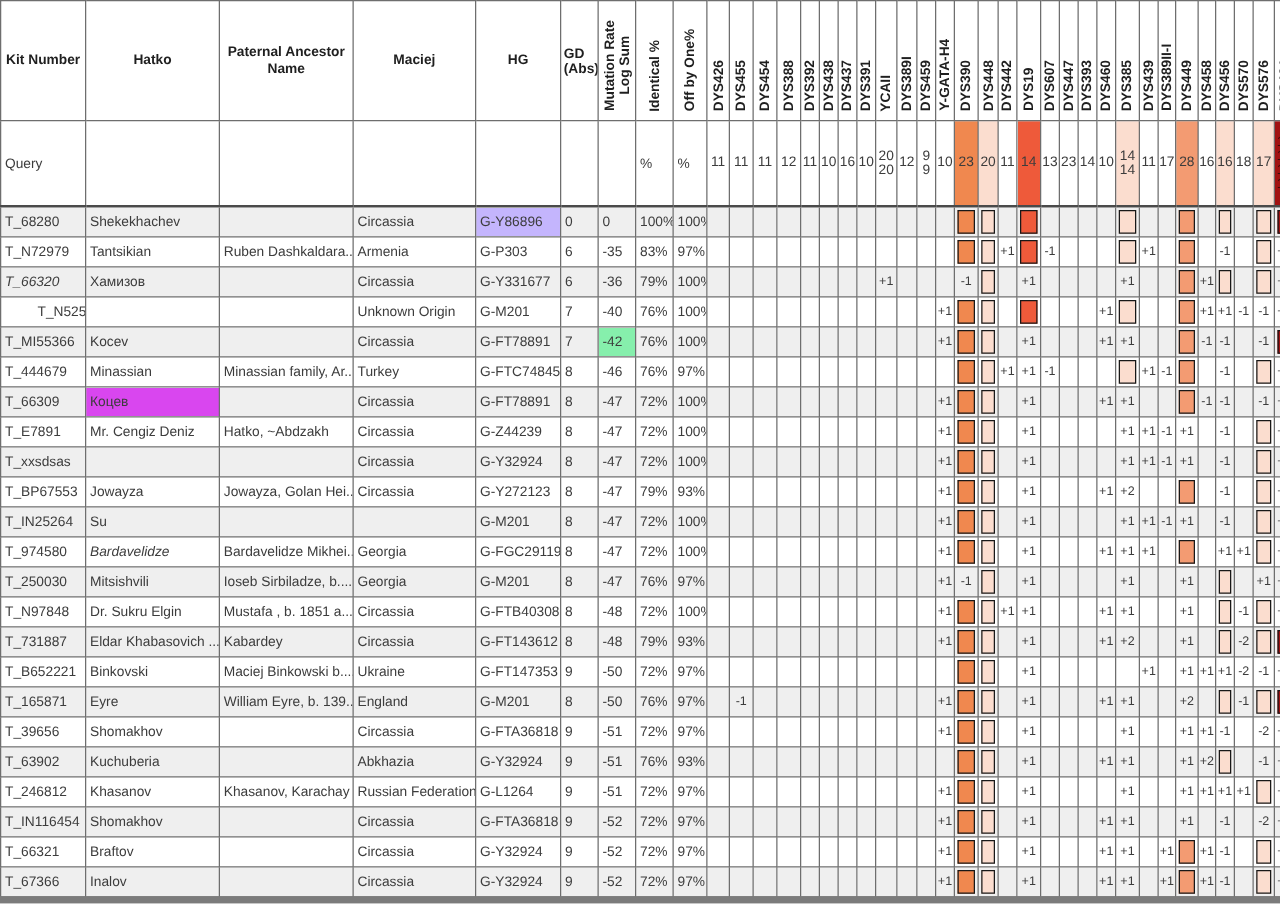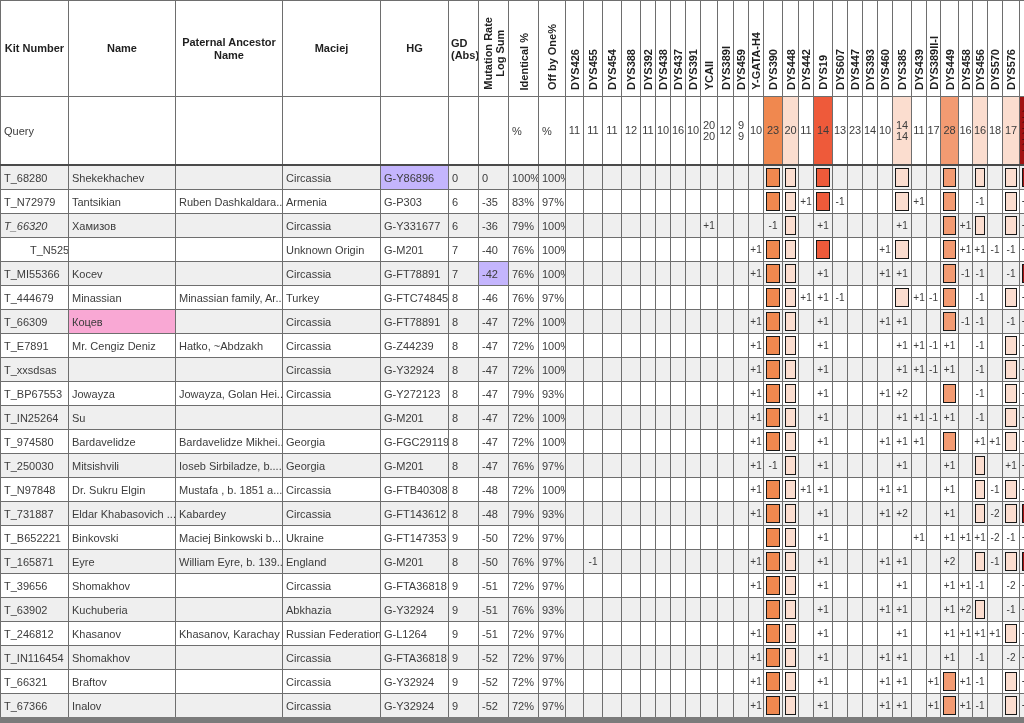--- a/index.html
+++ b/index.html
@@ -63,21 +63,21 @@
         <col style="width: 18px;">
         <col style="width: 14px;">
         <col style="width: 15px;">
         <col style="width: 15px;">
         <col style="width: 17px;">
         <col style="width: 16px;">
       </colgroup>
     <thead>
         <tr id="hdr-row">
           <th class="hmid">Kit Number</th>
-          <th class="hmid">Name</th>
+          <th class="hmid">Hatko</th>
           <th class="hmid">Paternal Ancestor Name</th>
           <th class="hmid">Maciej</th>
           <th class="hmid">HG</th>
           <th class="hleft">GD
 (Abs)</th>
           <th><div class="vtext">Mutation Rate<br>Log Sum</div></th>
           <th><div class="vtext">Identical %</div></th>
           <th><div class="vtext">Off by One%</div></th>
           <th><div class="vtext">DYS426</div></th>
           <th><div class="vtext">DYS455</div></th>
@@ -421,21 +421,21 @@
           <td class="mcell" style="background: rgb(255, 255, 255);">-1</td>
           <td class="mcell" style="background: rgb(255, 255, 255);">+1</td>
         </tr>
         <tr class="data">
           <td class="txt" style="background: rgb(239, 239, 239);">T_MI55366</td>
           <td class="txt" style="background: rgb(239, 239, 239);">Kocev</td>
           <td class="txt" style="background: rgb(239, 239, 239);"></td>
           <td class="txt" style="background: rgb(239, 239, 239);">Circassia</td>
           <td class="txt" style="background: rgb(239, 239, 239);">G-FT78891</td>
           <td class="txt" style="background: rgb(239, 239, 239);">7</td>
-          <td class="txt" style="background: #c4b5fd;">-42</td>
+          <td class="txt" style="background: #86efac;">-42</td>
           <td class="txt" style="background: rgb(239, 239, 239);">76%</td>
           <td class="txt" style="background: rgb(239, 239, 239);">100%</td>
           <td class="mcell" style="background: rgb(239, 239, 239);"></td>
           <td class="mcell" style="background: rgb(239, 239, 239);"></td>
           <td class="mcell" style="background: rgb(239, 239, 239);"></td>
           <td class="mcell" style="background: rgb(239, 239, 239);"></td>
           <td class="mcell" style="background: rgb(239, 239, 239);"></td>
           <td class="mcell" style="background: rgb(239, 239, 239);"></td>
           <td class="mcell" style="background: rgb(239, 239, 239);"></td>
           <td class="mcell" style="background: rgb(239, 239, 239);"></td>
@@ -514,21 +514,21 @@
           <td class="mcell" style="background: rgb(255, 255, 255);"></td>
           <td class="mcell" style="background: rgb(255, 255, 255);">-1</td>
           <td class="mcell" style="background: rgb(255, 255, 255);"></td>
           <td class="mcell" style="background: rgb(255, 255, 255);">
             <span class="box" style="background: rgb(251, 221, 207);"></span>
           </td>
           <td class="mcell" style="background: rgb(255, 255, 255);">+2</td>
         </tr>
         <tr class="data">
           <td class="txt" style="background: rgb(239, 239, 239);">T_66309</td>
-          <td class="txt" style="background: #f9a8d4; margin-left: 17px;">Коцев</td>
+          <td class="txt" style="background: #d946ef; margin-left: 17px;">Коцев</td>
           <td class="txt" style="background: rgb(239, 239, 239);"></td>
           <td class="txt" style="background: rgb(239, 239, 239);">Circassia</td>
           <td class="txt" style="background: rgb(239, 239, 239);">G-FT78891</td>
           <td class="txt" style="background: rgb(239, 239, 239);">8</td>
           <td class="txt" style="background: rgb(239, 239, 239);">-47</td>
           <td class="txt" style="background: rgb(239, 239, 239);">72%</td>
           <td class="txt" style="background: rgb(239, 239, 239);">100%</td>
           <td class="mcell" style="background: rgb(239, 239, 239);"></td>
           <td class="mcell" style="background: rgb(239, 239, 239);"></td>
           <td class="mcell" style="background: rgb(239, 239, 239);"></td>
@@ -746,21 +746,21 @@
           <td class="mcell" style="background: rgb(239, 239, 239);"></td>
           <td class="mcell" style="background: rgb(239, 239, 239);">-1</td>
           <td class="mcell" style="background: rgb(239, 239, 239);"></td>
           <td class="mcell" style="background: rgb(239, 239, 239);">
             <span class="box" style="background: rgb(251, 221, 207);"></span>
           </td>
           <td class="mcell" style="background: rgb(239, 239, 239);">+1</td>
         </tr>
         <tr class="data">
           <td class="txt" style="background: rgb(255, 255, 255);">T_974580</td>
-          <td class="txt" style="background: rgb(255, 255, 255);">Bardavelidze</td>
+          <td class="txt" style="background: rgb(255, 255, 255); font-style: italic;">Bardavelidze</td>
           <td class="txt" style="background: rgb(255, 255, 255);">Bardavelidze Mikhei...</td>
           <td class="txt" style="background: rgb(255, 255, 255);">Georgia</td>
           <td class="txt" style="background: rgb(255, 255, 255);">G-FGC29119</td>
           <td class="txt" style="background: rgb(255, 255, 255);">8</td>
           <td class="txt" style="background: rgb(255, 255, 255);">-47</td>
           <td class="txt" style="background: rgb(255, 255, 255);">72%</td>
           <td class="txt" style="background: rgb(255, 255, 255);">100%</td>
           <td class="mcell" style="background: rgb(255, 255, 255);"></td>
           <td class="mcell" style="background: rgb(255, 255, 255);"></td>
           <td class="mcell" style="background: rgb(255, 255, 255);"></td>

